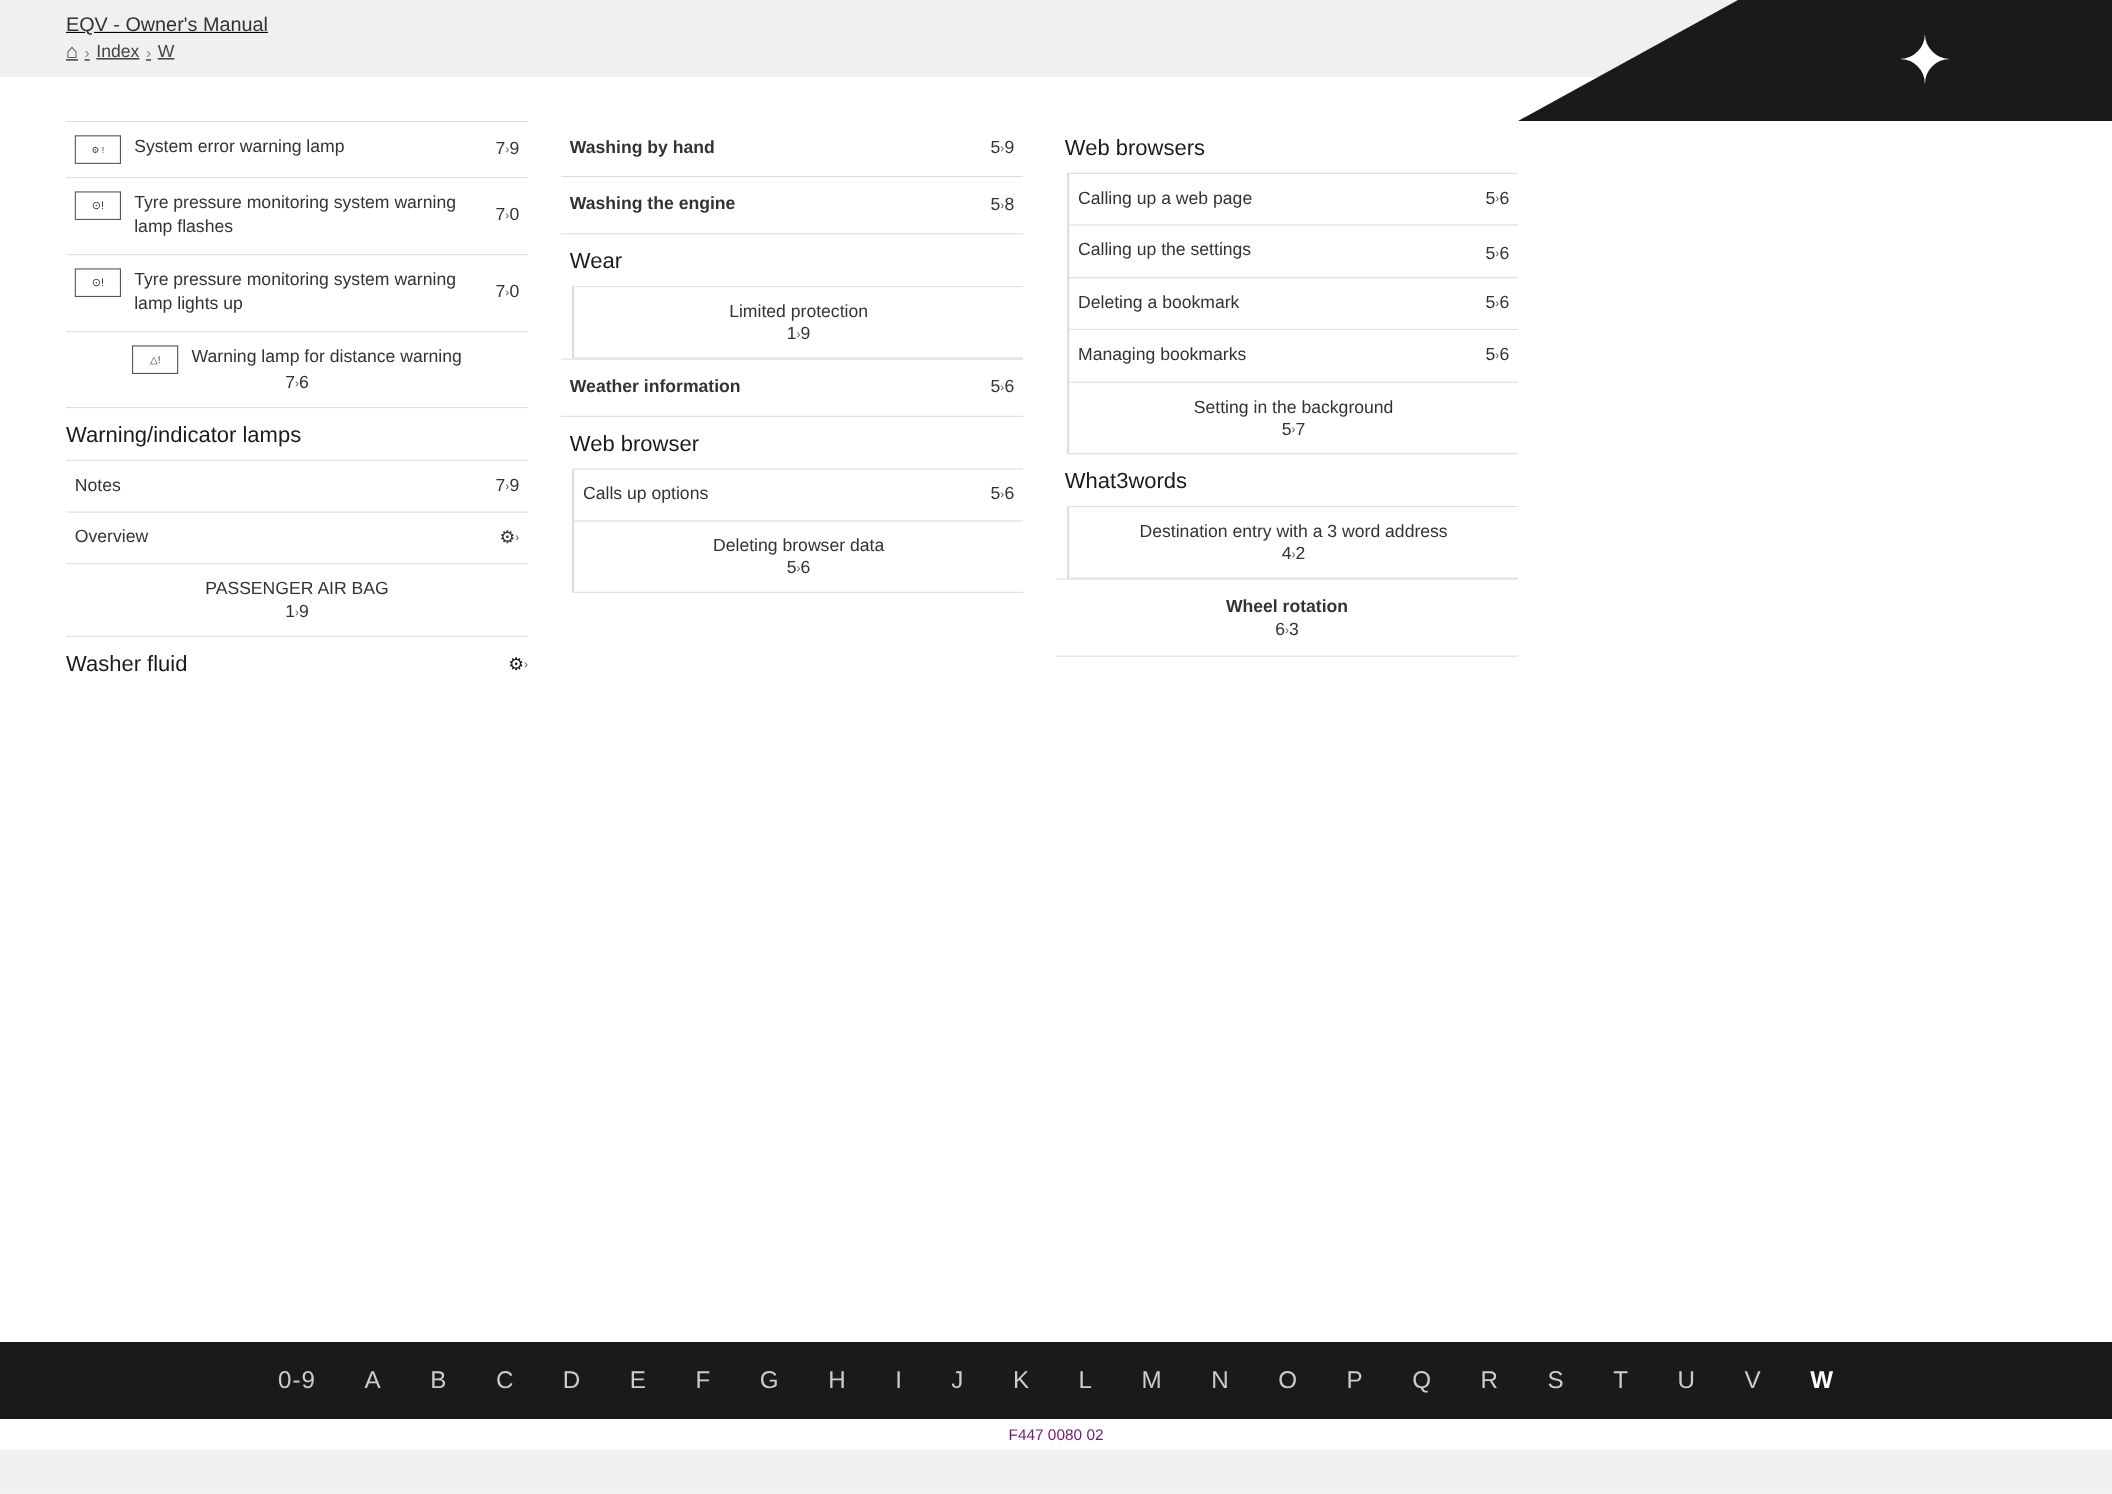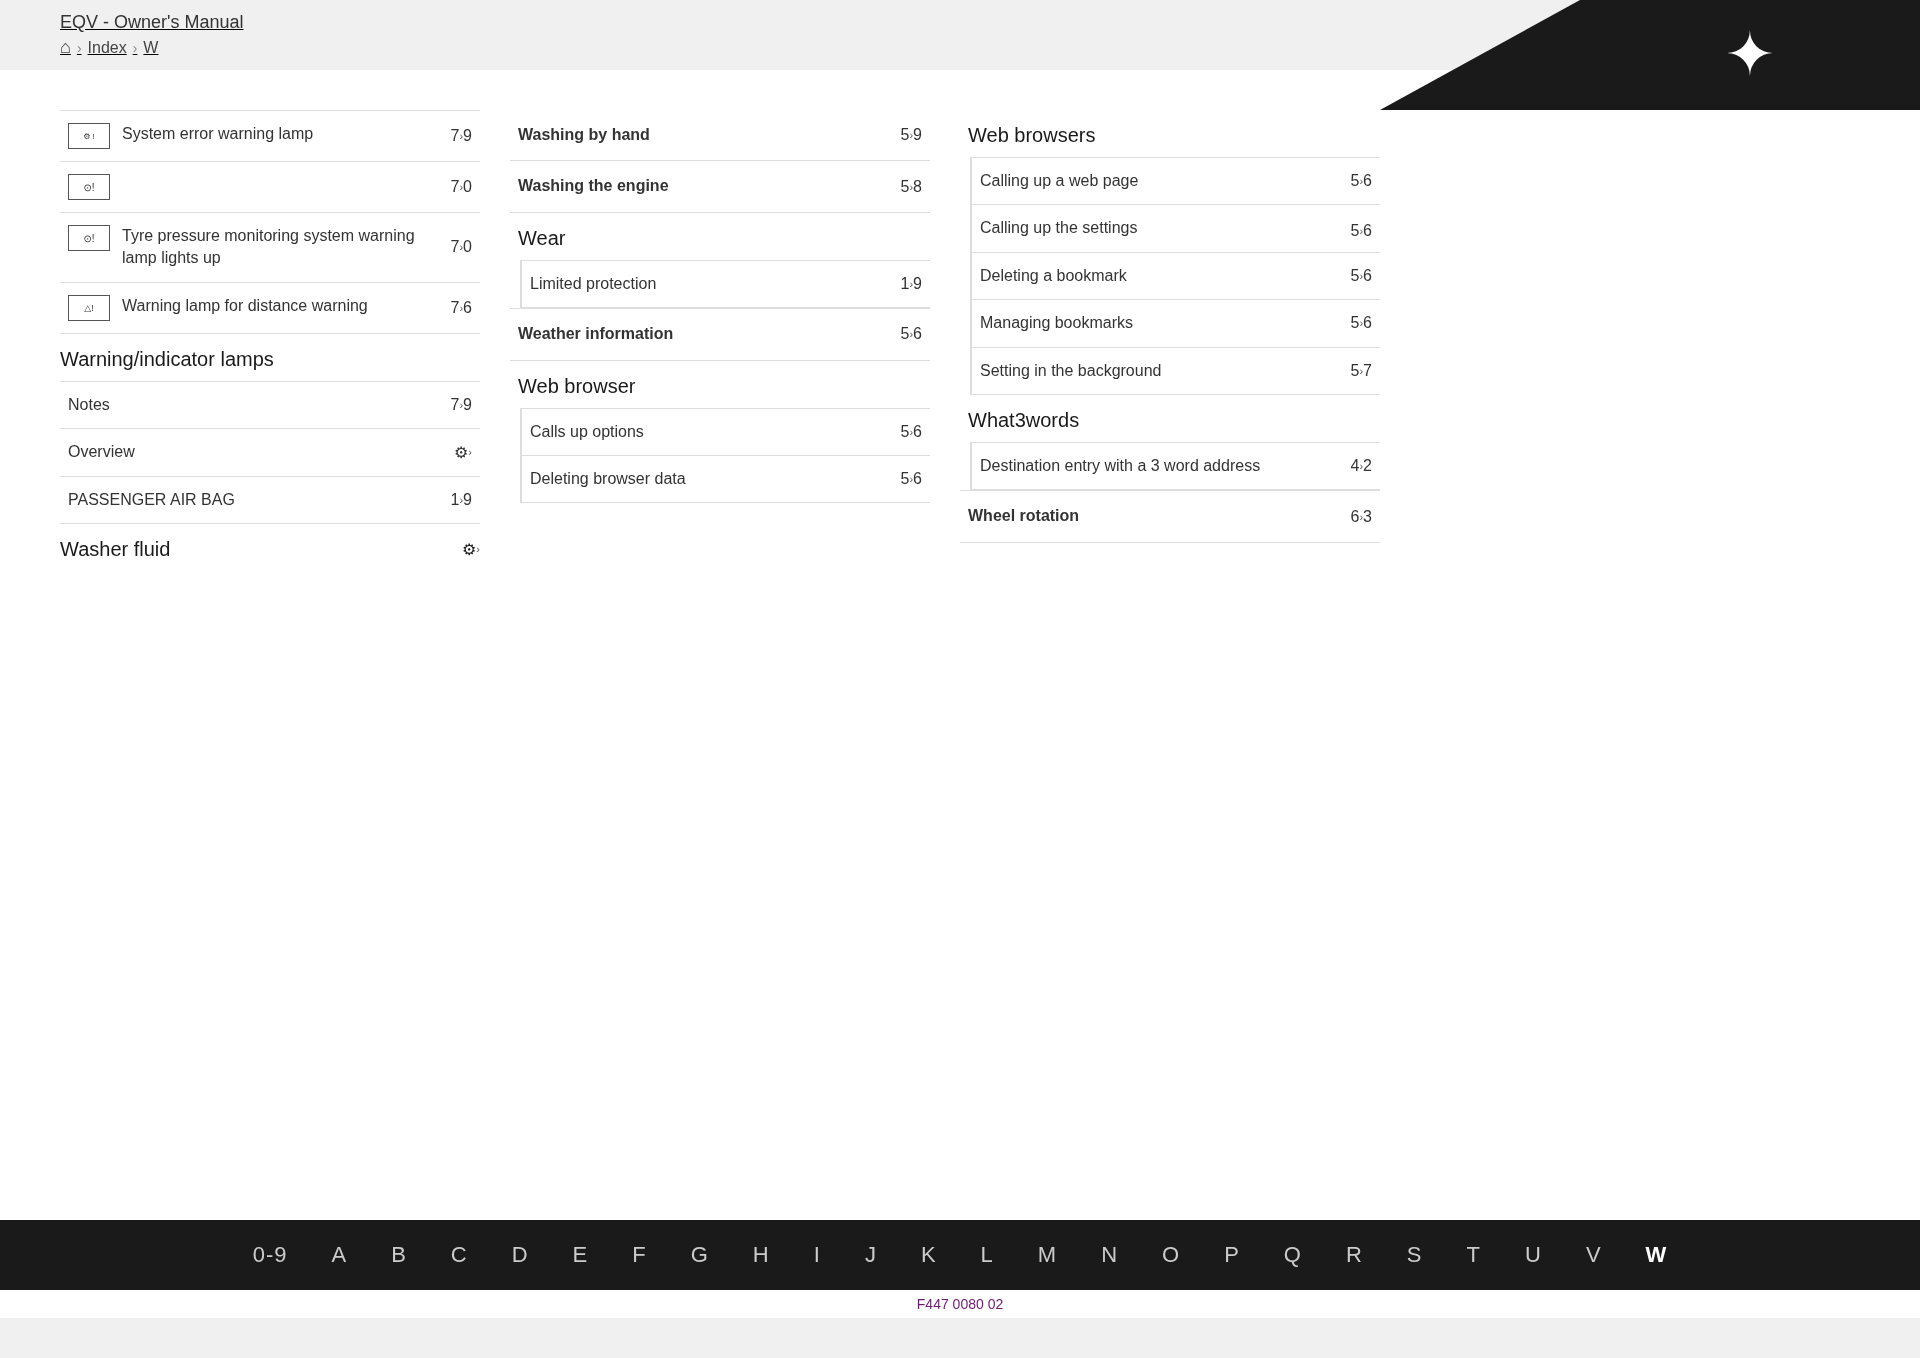--- a/index.html
+++ b/index.html
@@ -96,21 +96,21 @@
     
     .index-entry {
       display: flex;
       align-items: center;
       justify-content: space-between;
       padding: 12px 8px;
       border-top: 1px solid #ddd;
       font-size: 16px;
       color: #333;
     }
-    .index-entry:last-child { border-bottom: 1px solid #ddd; }
+    .index-entry:last-child { border-bottom: 1px solid #ddd; flex-direction: column; }
 
     .entry-label {
       display: flex;
       align-items: flex-start;
       gap: 8px;
       flex: 1;
     }
 
     .entry-text { flex: 1; line-height: 1.4; }
     .entry-text.bold { font-weight: bold; }
@@ -206,20 +206,21 @@
           <div class="page-num-container">
             <span class="num">7</span>
               <span class="page-arrow">›</span>
               <span class="num">9</span>
           </div>
         </div>
 
         <div class="index-entry">
           <div class="entry-label">
             <span class="icon-box" style="font-size:10px;">⊙!</span>
+            <span class="entry-text">Tyre pressure monitoring system warning lamp flashes</span>
           </div>
           <div class="page-num-container">
             <span class="num">7</span>
               <span class="page-arrow">›</span>
               <span class="num">0</span>
           </div>
         </div>
 
         <div class="index-entry">
           <div class="entry-label">

